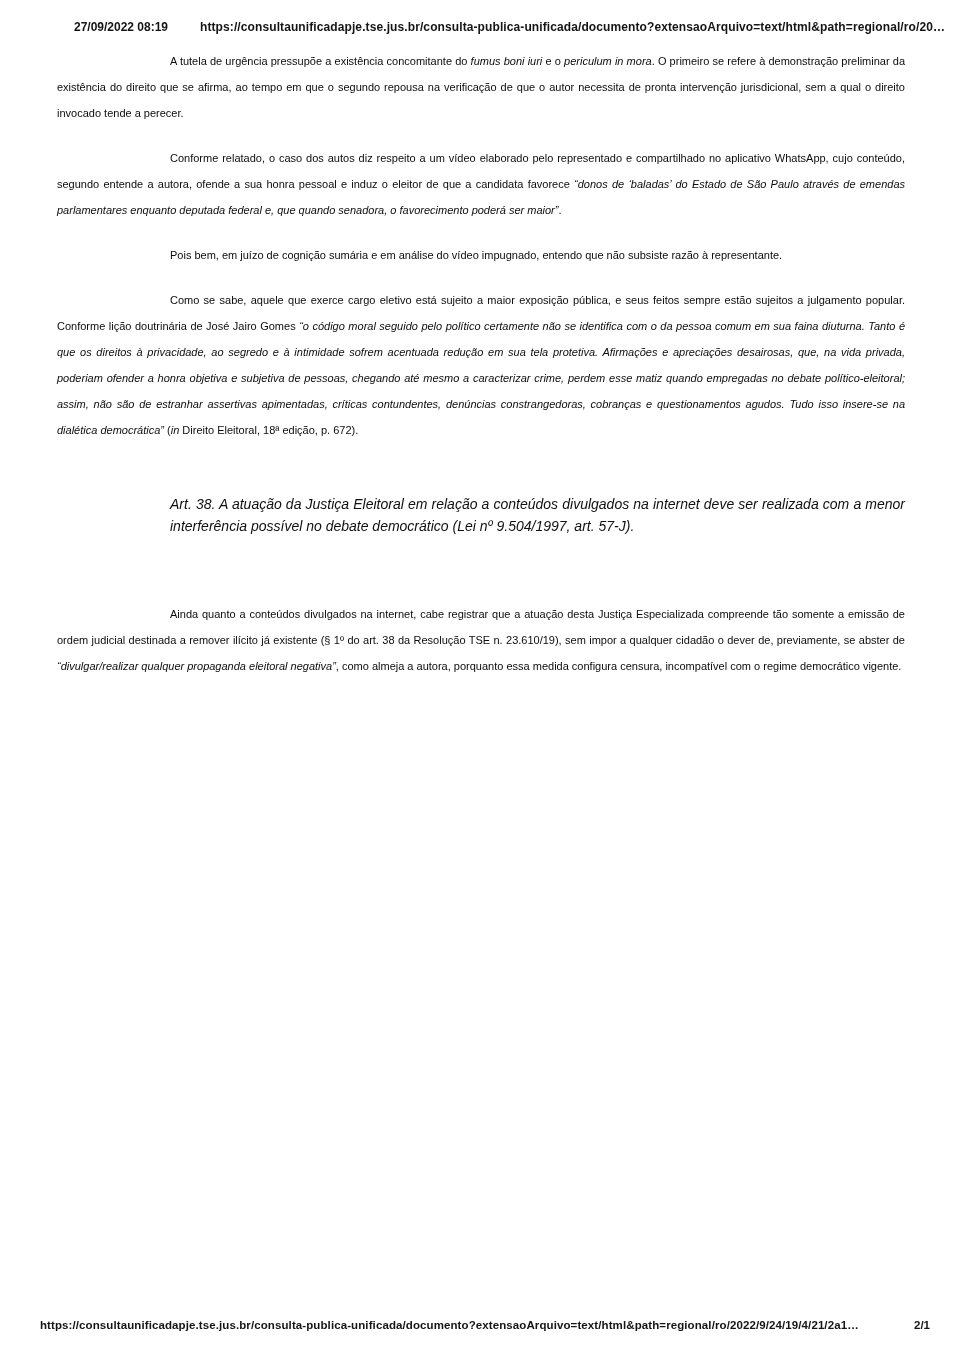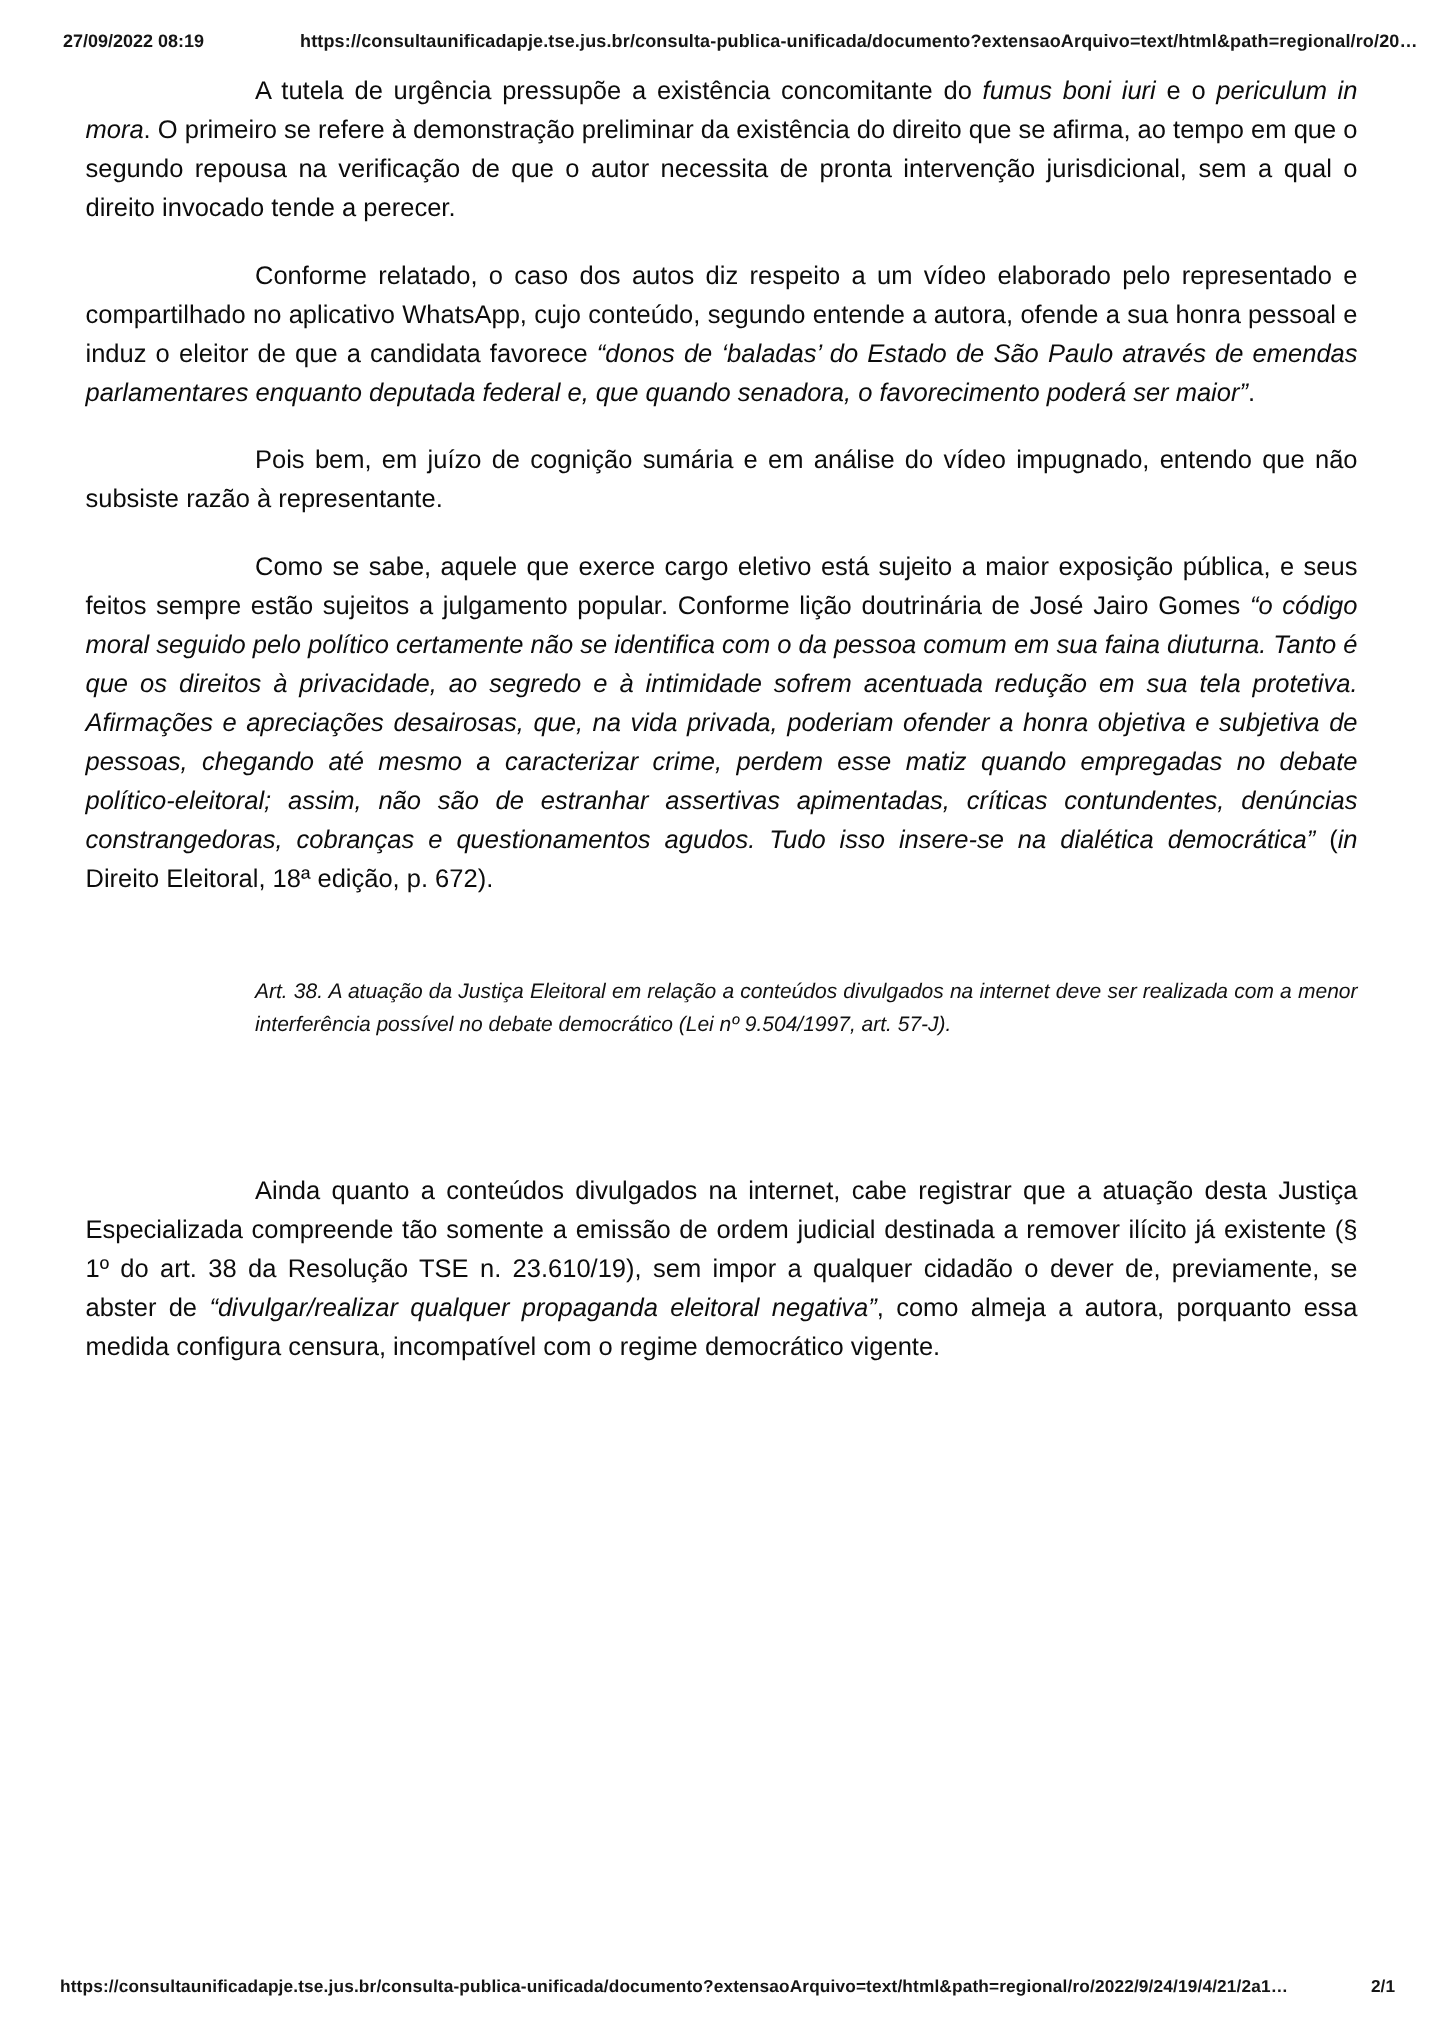--- a/index.html
+++ b/index.html
@@ -20,49 +20,50 @@
     position: absolute;
     top: 20px;
     left: 42px;
     right: 42px;
     display: flex;
     align-items: baseline;
     font-size: 12px;
     font-weight: 600;
     color: #151515;
     white-space: nowrap;
+    text-align: center;
   }
   .print-header .datetime {
     width: 158px;
     flex: none;
   }
   .print-header .header-url {
     flex: none;
     letter-spacing: 0.1px;
   }
   .document-body {
     position: absolute;
     top: 48px;
     left: 57px;
     width: 848px;
   }
   .document-body p {
     margin: 0 0 19px 0;
   }
   .document-body p.para {
-    font-size: 17px;
+    font-size: 11px;
     line-height: 26px;
     text-align: justify;
     text-indent: 113px;
     color: #0c0c0c;
   }
   .document-body p.quote {
     margin-left: 113px;
     margin-top: 50px;
-    margin-bottom: 88px;
+    margin-bottom: 64px;
     font-size: 14px;
     line-height: 22px;
     text-align: justify;
     font-style: italic;
     color: #101010;
   }
   .document-body em {
     font-style: italic;
   }
   .print-footer {

